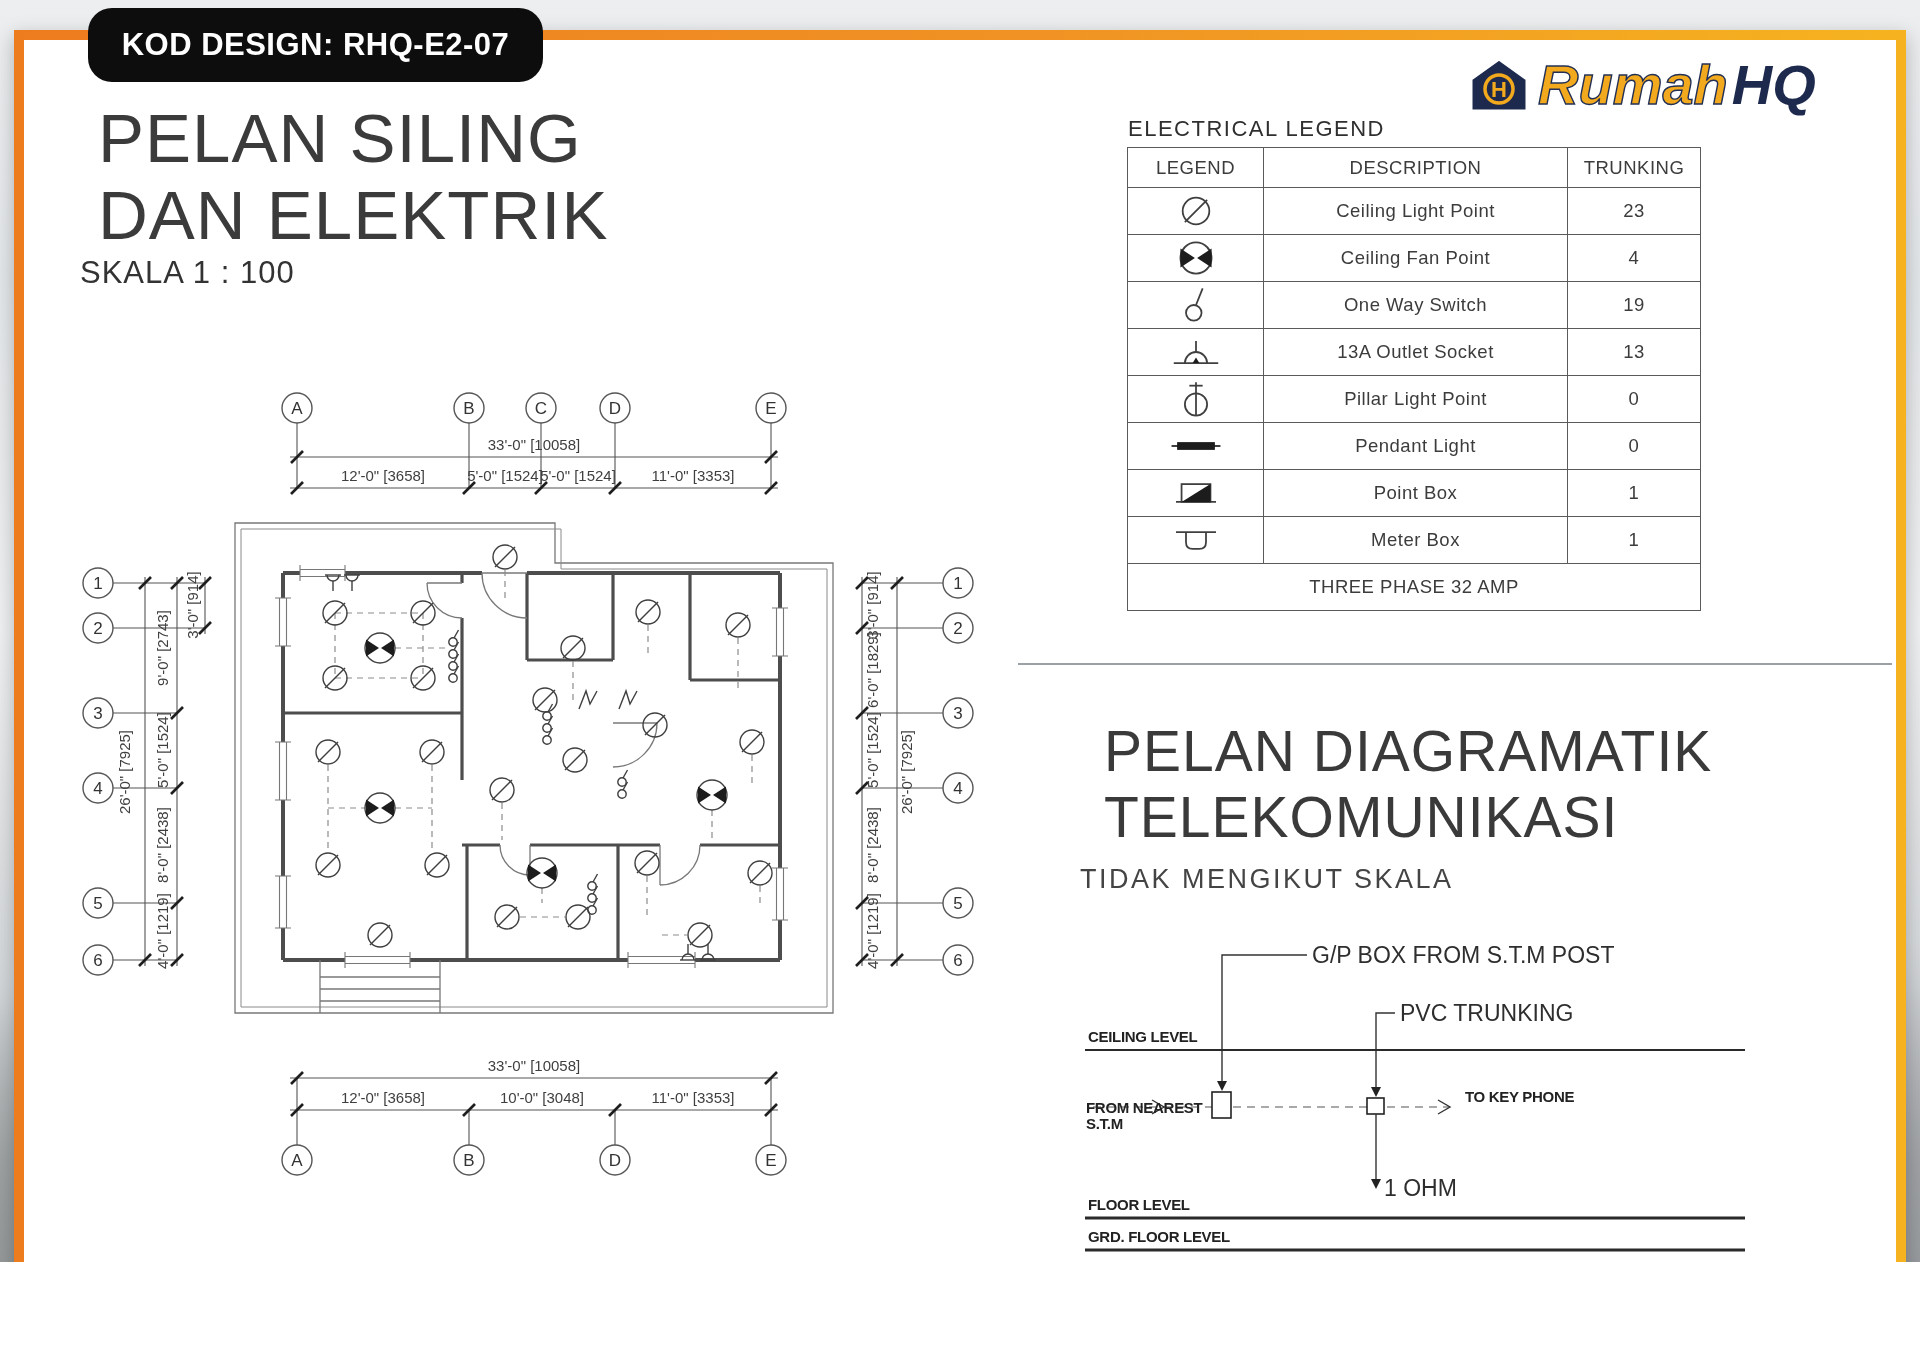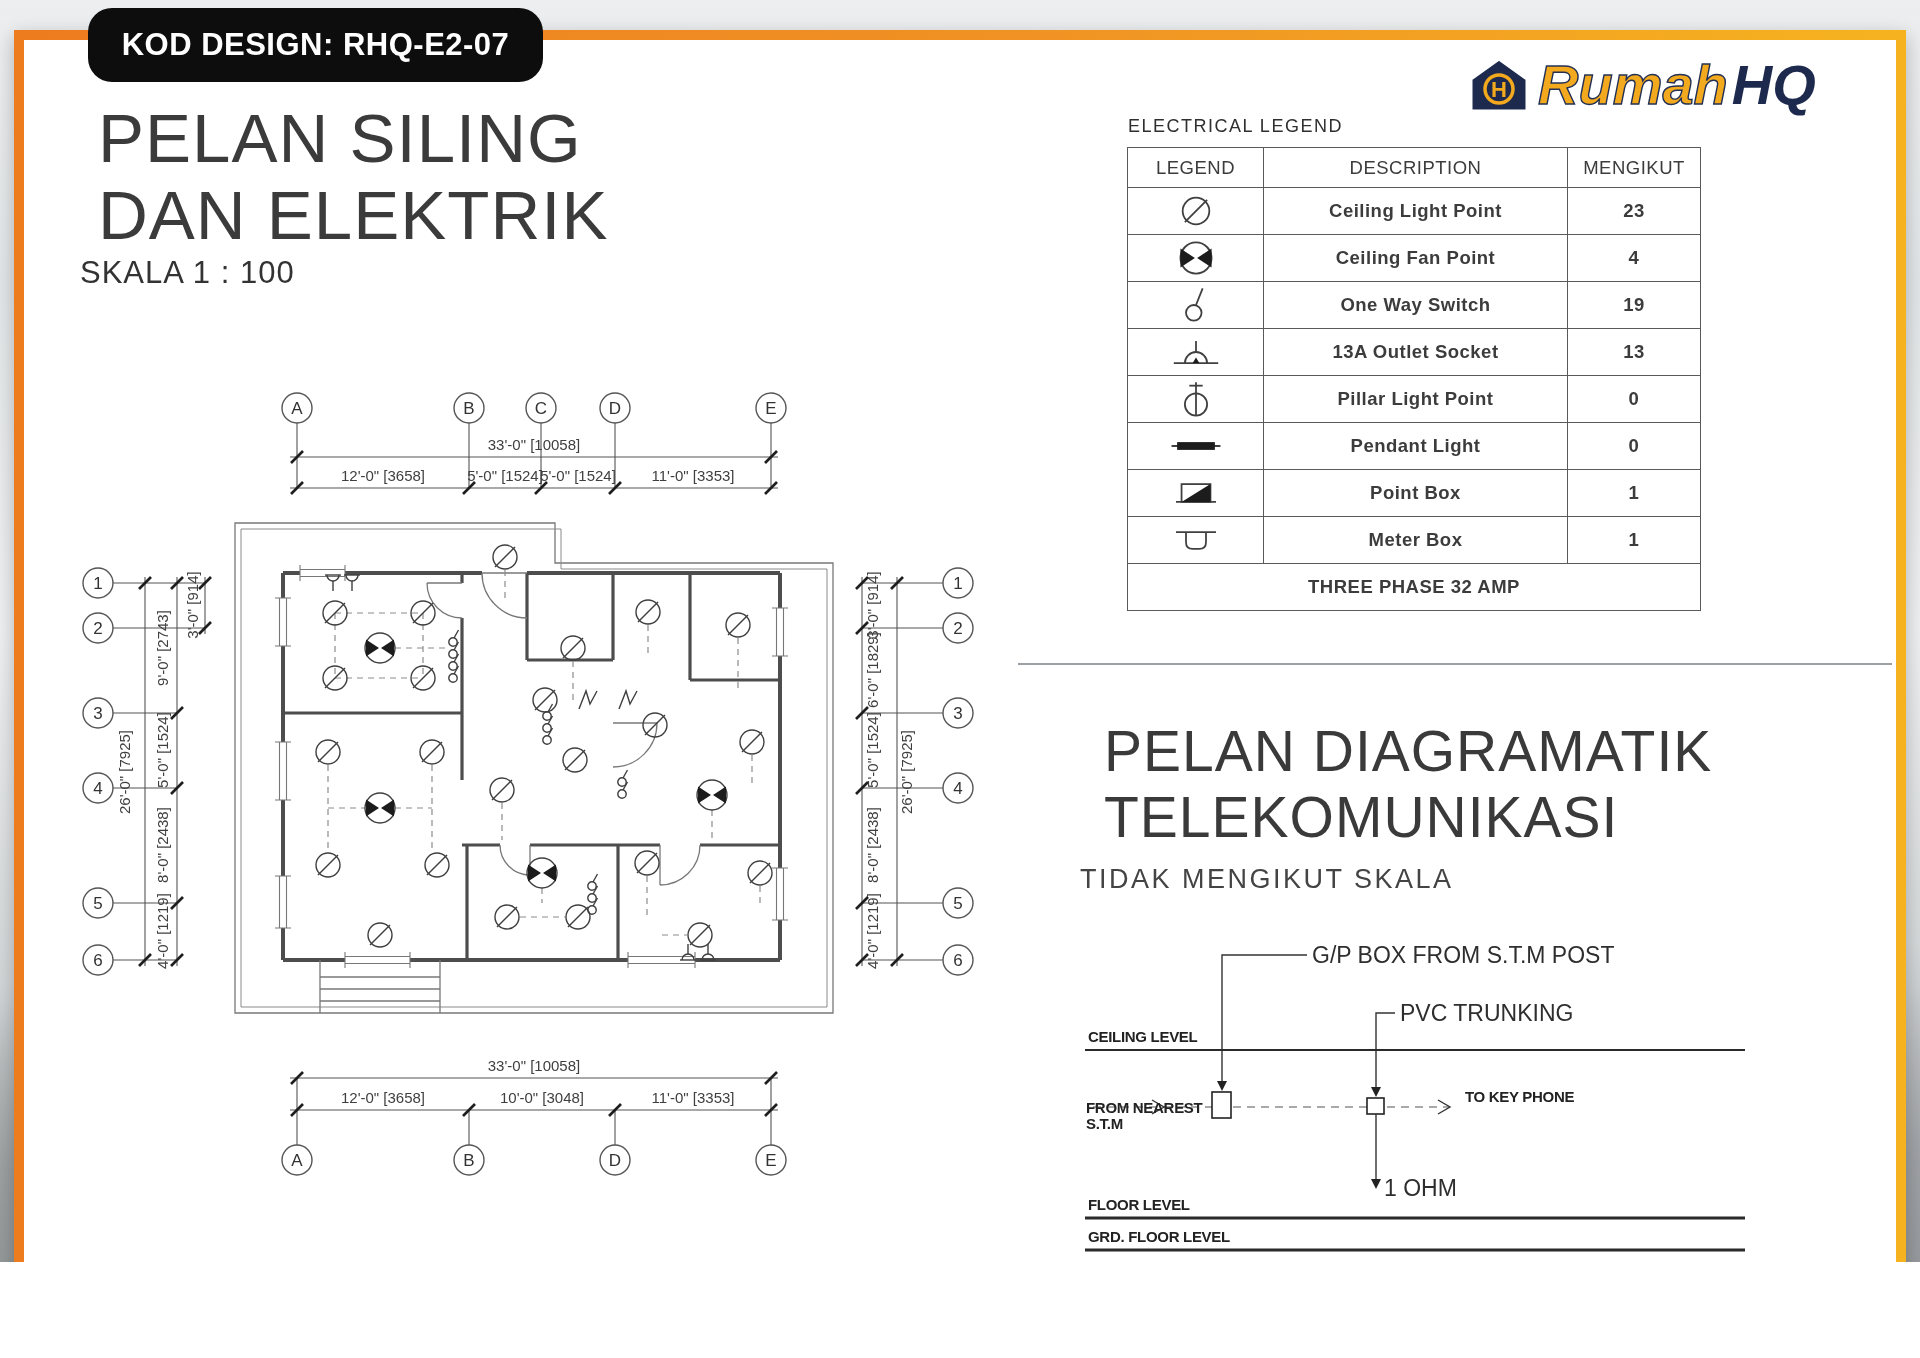--- a/index.html
+++ b/index.html
@@ -19,26 +19,26 @@
   .badge span { color:#fff; font-size:31px; font-weight:bold; letter-spacing:0.5px; }
   .title { position:absolute; left:80px; top:100px; color:#3b3b3b; }
   .title .big { font-size:69px; line-height:1.12; letter-spacing:1px; font-weight:400;margin-left:18px; }
   .title .scale { font-size:31px; letter-spacing:1px; color:#333; }
   .logo { position:absolute; left:1468px; top:52px; display:flex; align-items:center; gap:8px; z-index:4; }
   .logo .rumah { font-size:56px; font-style:italic; font-weight:bold; color:#f2a91d;
     -webkit-text-stroke:1.4px #223055;
     text-shadow:2px 2px 0 #fff, -2px -2px 0 #fff, 2px -2px 0 #fff, -2px 2px 0 #fff; }
   .logo .hq { font-size:56px; font-style:italic; font-weight:bold; color:#1d2a4d; margin-left:-4px;
     text-shadow:2px 2px 0 #fff, -2px -2px 0 #fff, 2px -2px 0 #fff, -2px 2px 0 #fff; }
-  .legend-heading { position:absolute; left:1128px; top:116px; font-size:18px; letter-spacing:1.5px; color:#2f2f2f; }
+  .legend-heading { position:absolute; left:1128px; top:116px; font-size:22px; letter-spacing:1.5px; color:#2f2f2f; }
   table.legend { position:absolute; left:1127px; top:147px; border-collapse:collapse; table-layout:fixed; background:#fff; }
   table.legend td, table.legend th { border:1.6px solid #5a5a5a; color:#3c3c3c; font-weight:normal;
     font-size:18.5px; text-align:center; letter-spacing:0.5px; padding:0; }
   table.legend th { height:40px; font-size:18.5px; }
-  table.legend td { height:47px;font-weight:bold; }
+  table.legend td { height:47px; }
   .col-legend { width:136px; } .col-desc { width:304px; } .col-qty { width:133px; }
   .symcell svg { display:block; margin:0 auto; }
   .sline { stroke:#3f3f3f; stroke-width:1.6; fill:none; }
   .sfill { fill:#1c1c1c; stroke:none; }
   .divider { position:absolute; left:1018px; top:663px; width:874px; border-top:2px solid #9aa0a3; }
   .telecom-title { position:absolute; left:1080px; top:718px; color:#3a3a3a; }
   .telecom-title .big { font-size:57px; line-height:1.16; letter-spacing:1px;margin-left:24px; }
   .telecom-title .sub { font-size:27px; letter-spacing:2.5px; margin-top:14px; color:#444; }
   .watermark { position:absolute; left:960px; top:928px; width:820px; font-size:118px; font-style:italic;
     font-weight:bold; color:rgba(242,201,103,0.38); white-space:nowrap; z-index:1;
@@ -101,21 +101,21 @@
   <table class="legend">
     <colgroup>
         <col class="col-legend">
         <col class="col-desc">
         <col class="col-qty">
       </colgroup>
     <tbody>
         <tr>
       <th>LEGEND</th>
       <th>DESCRIPTION</th>
-      <th>MENGIKUT</th>
+      <th>TRUNKING</th>
     </tr>
     <tr>
       <td class="symcell">
         <svg width="72" height="40" viewBox="0 0 60 36">
               <circle class="sline" cx="30" cy="18" r="12"></circle>
               <line class="sline" x1="20" y1="28" x2="40" y2="8"></line>
             </svg>
       </td>
       <td>Ceiling Light Point</td>
       <td>23</td>

